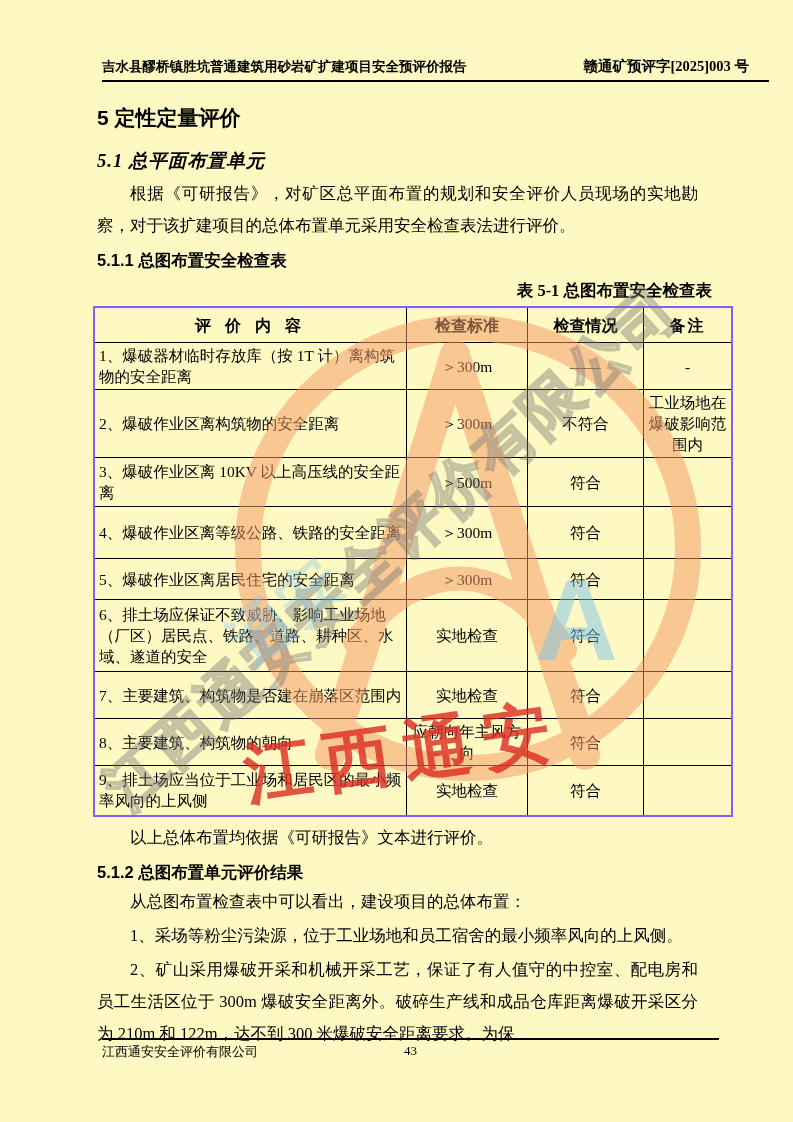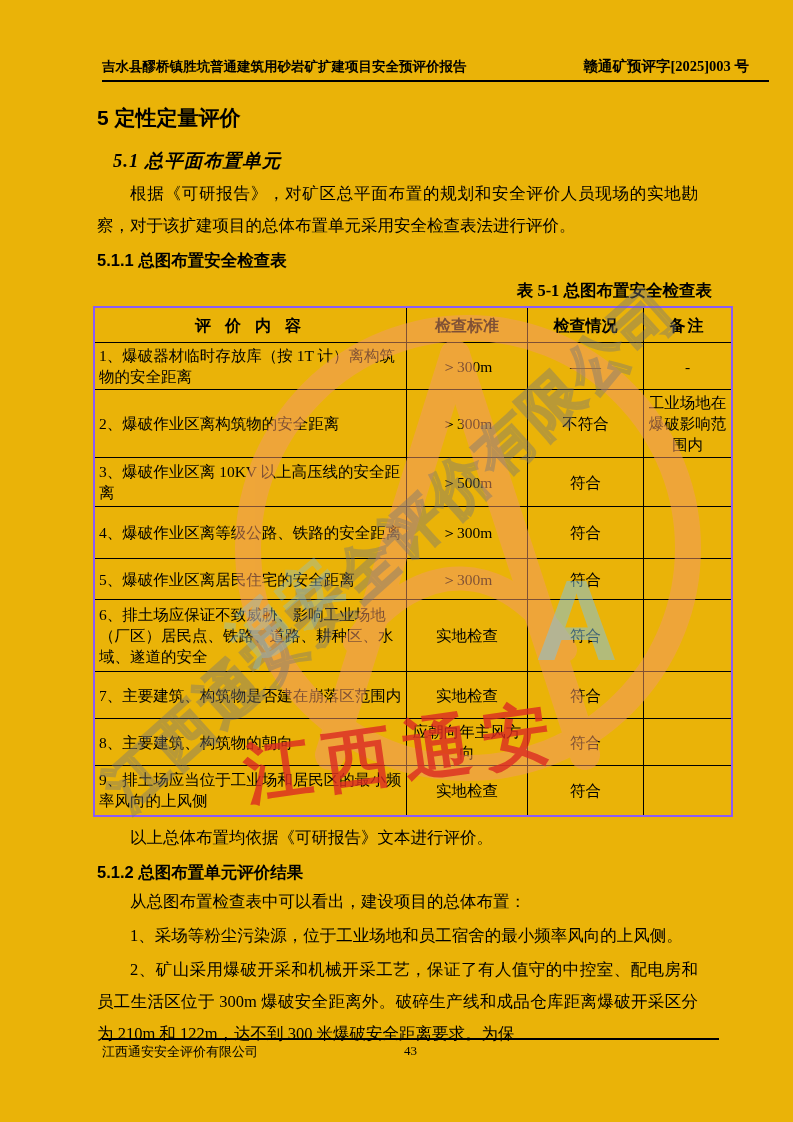--- a/index.html
+++ b/index.html
@@ -1,36 +1,36 @@
 <!DOCTYPE html>
 <html><head>
 <meta charset="utf-8">
 <style>
   html,body{margin:0;padding:0;background:#ffffff;}
   .page{
     position:relative;
     width:793px;height:1122px;
-    background:#eab308;
+    background:#fef9c3;
     overflow:hidden;
     font-family:"Liberation Serif","DejaVu Serif",serif;
     color:#000;
   }
   
   .header{
     margin:0 24px 0 102px;
     padding-top:57px;padding-bottom:4px;
     border-bottom:2px solid #000;
     display:flex;justify-content:space-between;align-items:flex-end;
   }
   .header .h-left{font-size:13.5px;font-weight:bold;}
   .header .h-right{font-size:14.5px;font-weight:bold;margin-right:20px;}
   
   .content{margin:0 81px 0 97px;position:relative;z-index:1;}
   .h1{font-family:"Liberation Sans","DejaVu Sans",sans-serif;font-size:21px;font-weight:bold;margin:22px 0 0 0;}
-  .h2{font-size:18.5px;font-weight:bold;font-style:italic;margin:16px 0 0 16px;letter-spacing:1px;}
+  .h2{font-size:18.5px;font-weight:bold;font-style:italic;margin:16px 0 0 0;letter-spacing:1px;}
   .h3{font-family:"Liberation Sans","DejaVu Sans",sans-serif;font-size:16.5px;font-weight:bold;margin:8px 0 0 0;}
   p.body{font-size:16.5px;line-height:32px;text-align:justify;text-indent:2em;margin:5px 14px 0 0;}
   p.body.no-top{margin-top:2px;}
   .tbl-caption{font-size:16.5px;font-weight:bold;text-align:right;margin:8px 0 4px 0;}
   
   table.checklist{
     border-collapse:collapse;
     margin-left:-4px;
     width:619px;
     table-layout:fixed;

